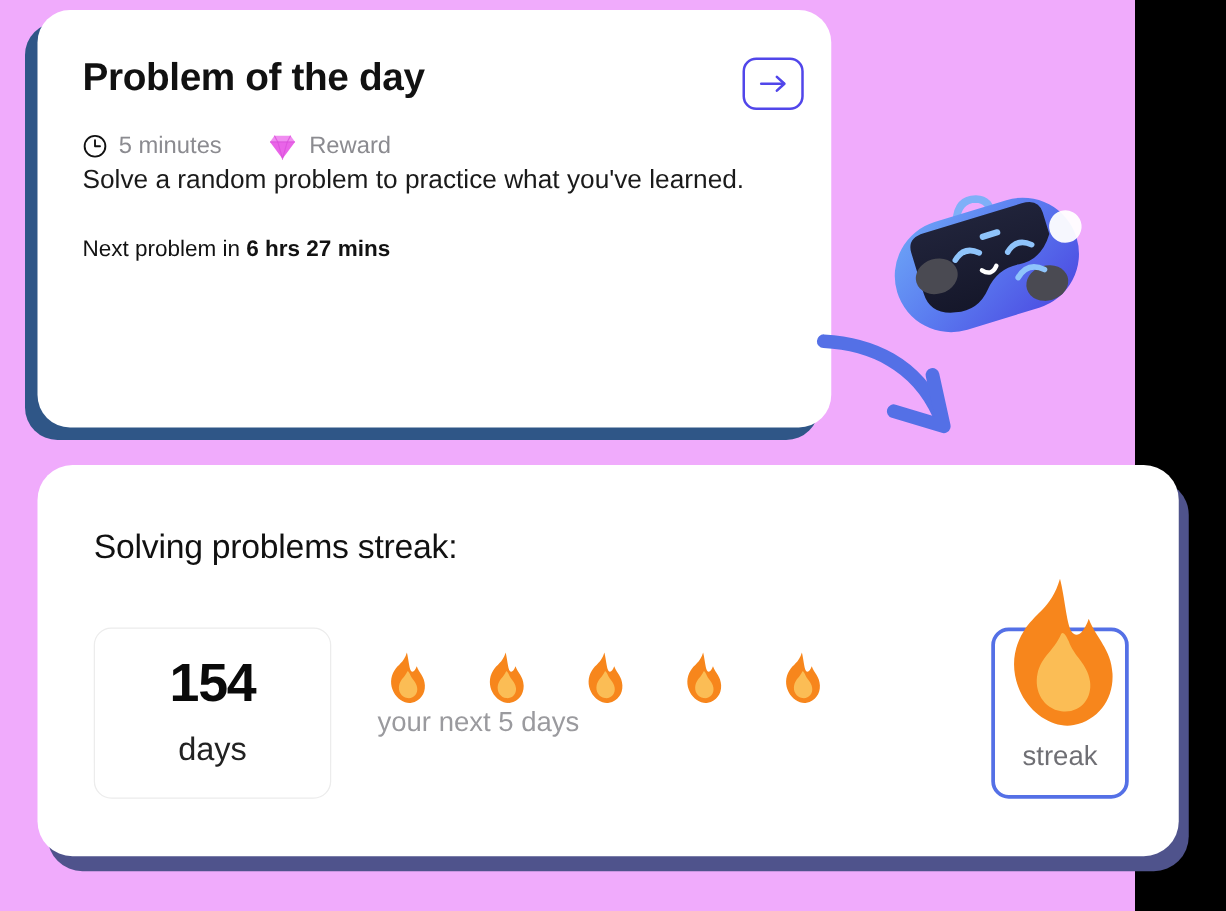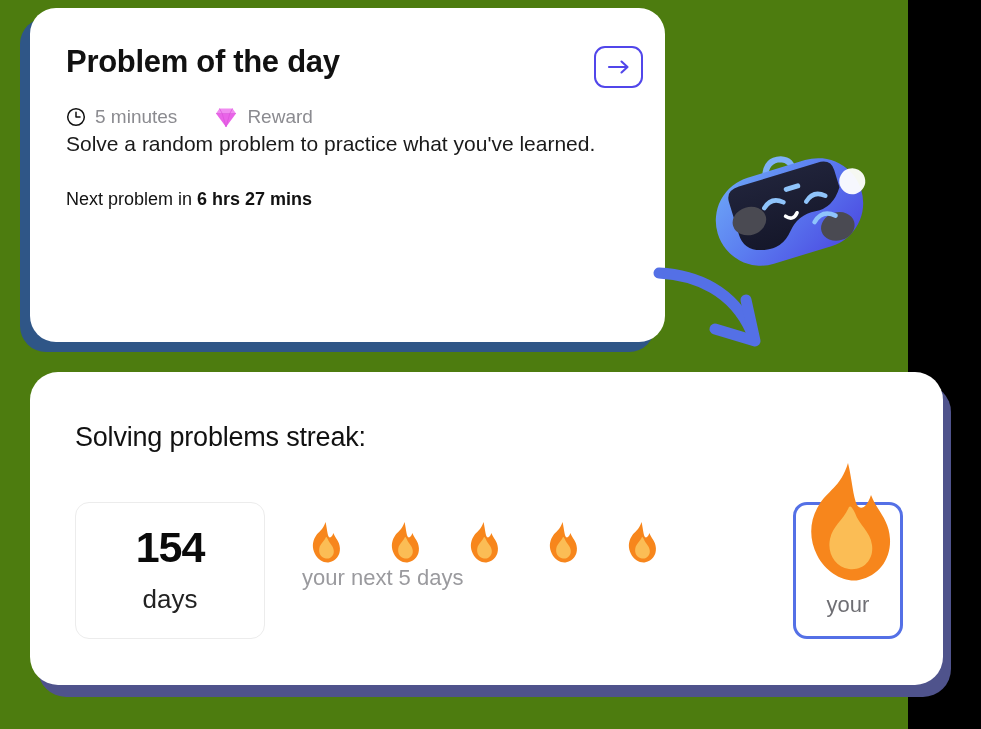--- a/index.html
+++ b/index.html
@@ -9,21 +9,21 @@
     height: 729px;
     background: #000000;
     overflow: hidden;
     font-family: "Liberation Sans", sans-serif;
   }
 
   #stage {
     position: relative;
     width: 908px;
     height: 729px;
-    background: #4d7c0f;
+    background: #f0abfc;
   }
 
   
   .card-problem {
     position: absolute;
     left: 30px;
     top: 8px;
     width: 635px;
     height: 334px;
     background: #ffffff;
@@ -365,19 +365,19 @@
       <div class="today-box">
         <svg class="today-flame" viewBox="0 0 102 126">
           <path d="M51 2 C44 26, 30 30, 22 44 C12 60, 12 78, 20 94
                    C29 112, 48 122, 62 119 C82 115, 94 98, 93 78
                    C92 58, 80 50, 74 34 C70 46, 64 50, 60 44
                    C56 36, 55 18, 51 2 Z" fill="#f7861c"></path>
           <path d="M52 46 C46 60, 36 64, 33 78 C30 92, 38 106, 52 108
                    C67 110, 77 98, 75 84 C73 70, 62 64, 58 52
                    C56 48, 54 44, 52 46 Z" fill="#fbbd55"></path>
         </svg>
-        <span class="today-label">your</span>
+        <span class="today-label">streak</span>
       </div>
 
     </div>
   </div>
 
 </div>
 
 </body></html>

